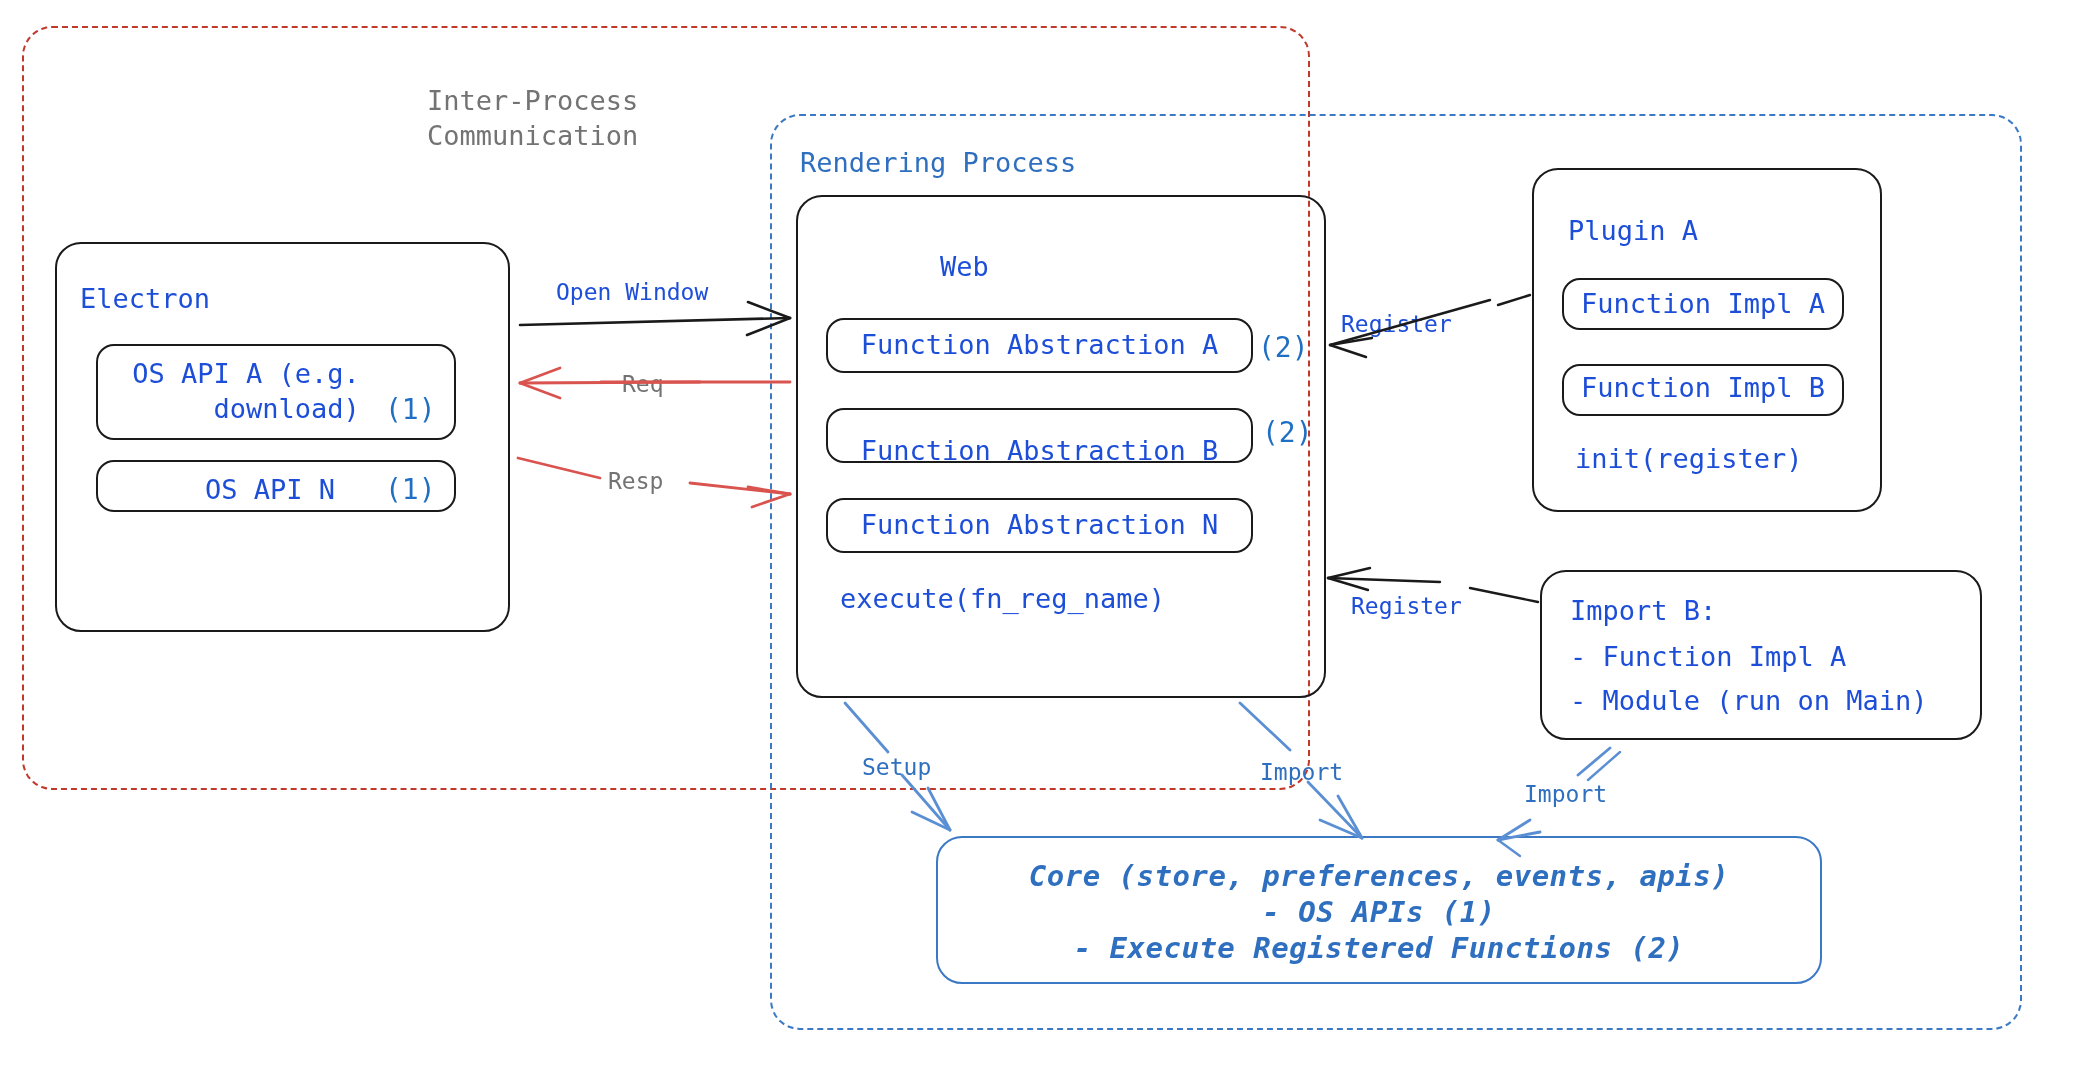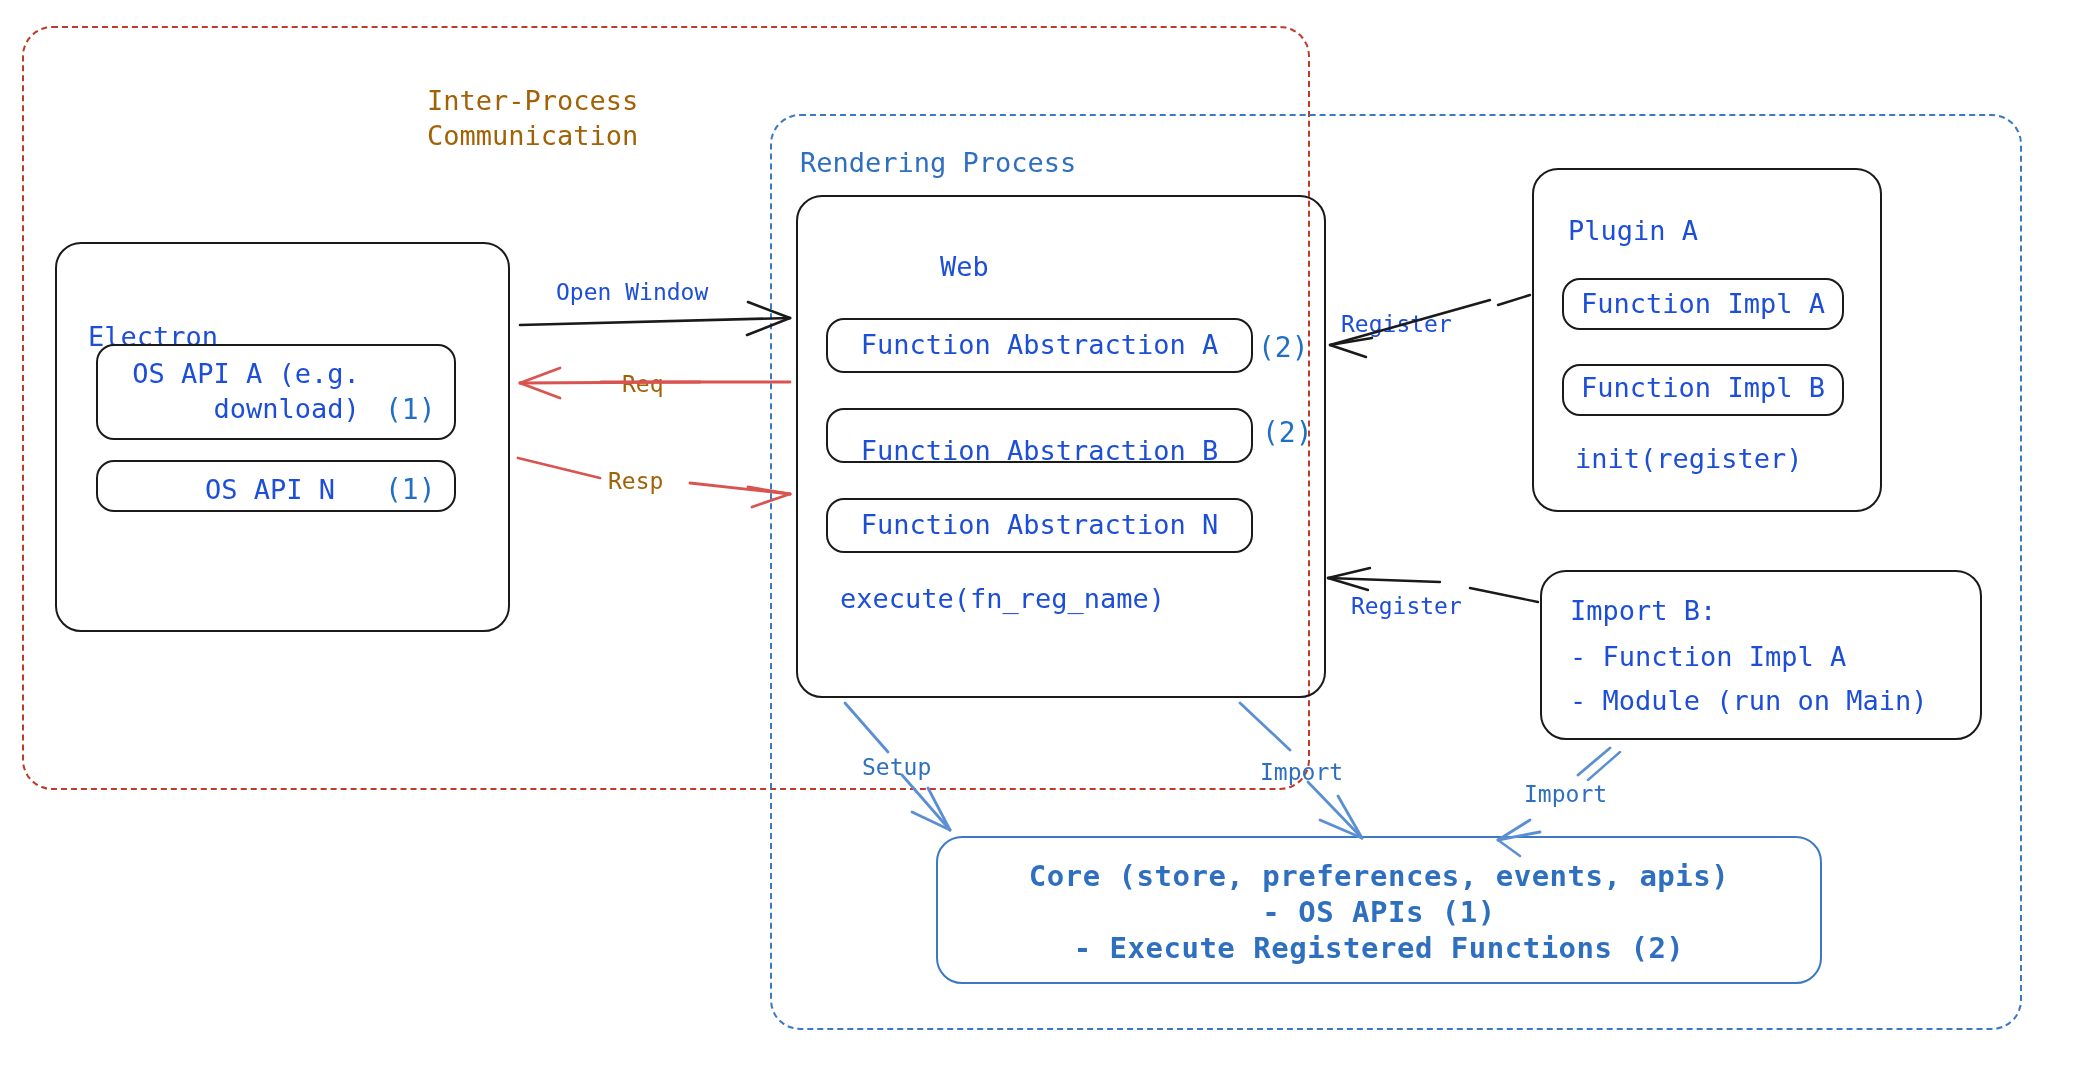--- a/index.html
+++ b/index.html
@@ -51,29 +51,29 @@
     border-radius: 26px;
     background: transparent;
   }
   .lbl {
     position: absolute;
     color: #1d4ed8;
     font-family: "DejaVu Sans Mono", monospace;
     white-space: pre;
     line-height: 1.28;
   }
-  .lbl-red  { color: #a16207; }
+  .lbl-red  { color: #737373; }
   .lbl-blue { color: #2f6fbf; }
   .t-title   { font-size: 27px; }
   .t-box     { font-size: 27px; }
   .t-arrow   { font-size: 23px; }
   .t-num     { font-size: 28px; color: #1f6fc4; }
   .t-core    { font-size: 29px; font-weight: bold; letter-spacing: 0.5px; }
   .t-ipc     { font-size: 27px; }
-  .center { text-align: center; }
+  .center { text-align: center; font-style: italic; }
   .flexcenter {
     display: flex;
     align-items: center;
     justify-content: center;
     text-align: right;
   }
 </style>
 </head>
 <body>
 
@@ -83,21 +83,21 @@
 
   <div class="node dashed-blue" style="left:770px; top:114px; width:1252px; height:916px;"></div>
 
   <div class="lbl t-ipc lbl-red" style="left:427px; top:84px;">Inter-Process
 Communication</div>
 
   <div class="lbl t-title lbl-blue" style="left:800px; top:146px;">Rendering Process</div>
 
   <div class="node rbox" style="left:55px; top:242px; width:455px; height:390px;"></div>
 
-  <div class="lbl t-box" style="left:88px; top:282px;margin-top:38px;">Electron</div>
+  <div class="lbl t-box" style="left:80px; top:282px;">Electron</div>
 
   <div class="node rbox-inner" style="left:96px; top:344px; width:360px; height:96px;"></div>
   <div class="lbl t-box flexcenter" style="left:106px; top:352px; width:280px; height:80px;">OS API A (e.g.
 download)</div>
   <div class="lbl t-num" style="left:385px; top:392px;">(1)</div>
 
   <div class="node rbox-inner" style="left:96px; top:460px; width:360px; height:52px;"></div>
   <div class="lbl t-box" style="left:205px; top:473px;">OS API N</div>
   <div class="lbl t-num" style="left:385px; top:472px;">(1)</div>
 

